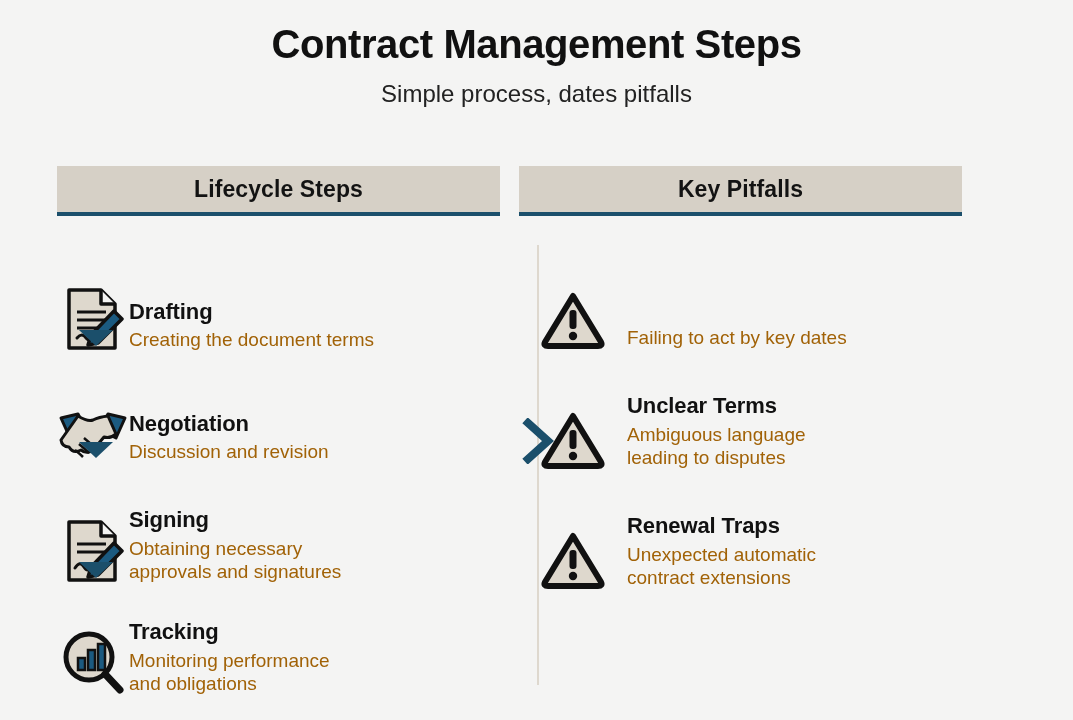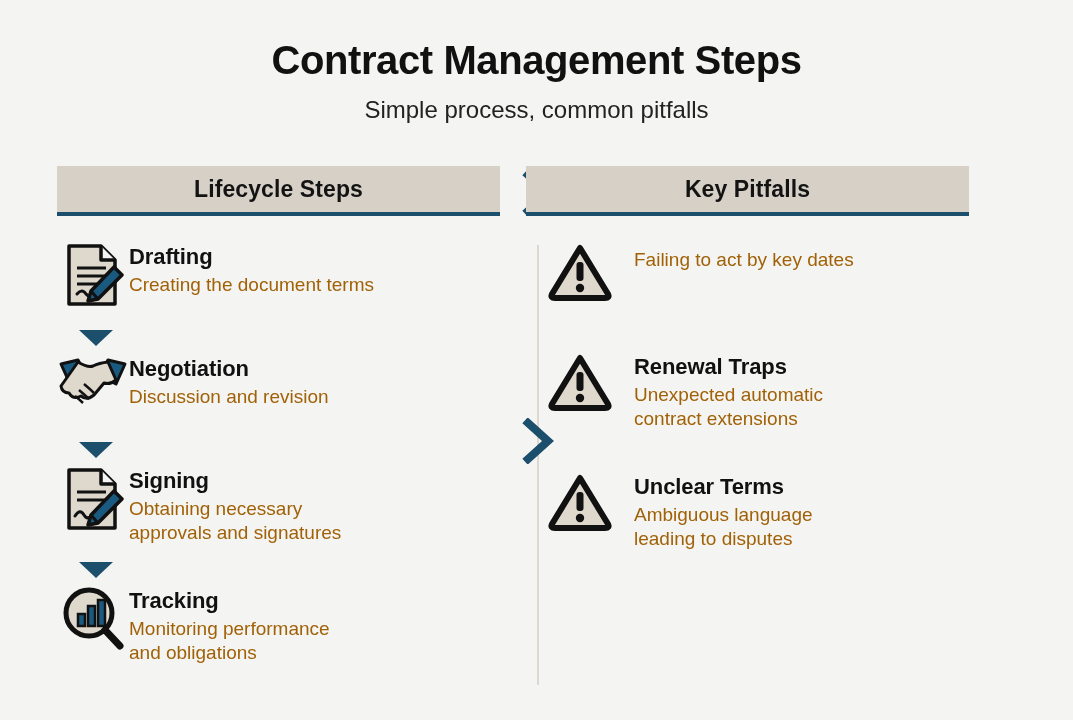--- a/index.html
+++ b/index.html
@@ -8,21 +8,21 @@
     width: 1073px;
     height: 720px;
     background: #f4f4f3;
     font-family: "Liberation Sans", sans-serif;
     color: #1a1a1a;
     overflow: hidden;
     position: relative;
   }
 
   
-  .title-block { text-align: center; padding-top: 38px; }
+  .title-block { text-align: center; padding-top: 22px; }
 
   .main-title {
     font-size: 40px;
     font-weight: bold;
     letter-spacing: -0.4px;
     color: #111111;
     line-height: 1.1;
   }
 
   .subtitle {
@@ -33,21 +33,20 @@
   }
 
   
   .columns {
     position: absolute;
     top: 166px;
     left: 0;
     width: 1073px;
     display: flex;
     align-items: flex-start;
-    gap: 7px;
   }
 
   .column { width: 443px; }
   .column-left  { margin-left: 57px; }
   .column-right { margin-left: 19px; }
 
   
   .section-header {
     height: 50px;
     background: #d6d0c6;
@@ -90,21 +89,21 @@
     width: 2px;
     height: 440px;
     background: #ded8ce;
   }
 
   
   .items { margin-top: 24px; }
 
   .item {
     display: flex;
-    align-items: flex-start;
+    align-items: flex-end;
     position: relative;
   }
 
   .item-icon {
     width: 72px;
     min-width: 72px;
     display: flex;
     justify-content: center;
     padding-top: 2px;
   }
@@ -147,21 +146,21 @@
     border-left: 17px solid transparent;
     border-right: 17px solid transparent;
     border-top: 16px solid #1b4f6b;
   }
 </style>
 </head>
 <body>
 
 <div class="title-block">
   <div class="main-title">Contract Management Steps</div>
-  <div class="subtitle">Simple process, common pitfalls</div>
+  <div class="subtitle">Simple process, dates pitfalls</div>
 </div>
 
 <div class="center-divider"></div>
 
 <div class="chevron-top">
   <svg width="36" height="46" viewBox="0 0 36 46">
     <path d="M8 5 L28 23 L8 41" fill="none" stroke="#1b4f6b" stroke-width="8" stroke-linecap="square" stroke-linejoin="miter"></path>
   </svg>
 </div>
 
@@ -286,38 +285,38 @@
 
       <div class="item">
         <div class="item-icon">
           <svg width="66" height="60" viewBox="0 0 66 60">
             <path d="M33 6 L61 52 Q63 56 58 56 H8 Q3 56 5 52 Z" fill="#ded8cd" stroke="#111" stroke-width="6" stroke-linejoin="round"></path>
             <rect x="29.5" y="20" width="7" height="19" rx="3" fill="#111"></rect>
             <circle cx="33" cy="46" r="4.2" fill="#111"></circle>
           </svg>
         </div>
         <div class="item-text">
-          <div class="item-title">Renewal Traps</div>
-          <div class="item-desc">Unexpected automatic
-contract extensions</div>
+          <div class="item-title">Unclear Terms</div>
+          <div class="item-desc">Ambiguous language
+leading to disputes</div>
         </div>
       </div>
 
       <div class="item">
         <div class="item-icon">
           <svg width="66" height="60" viewBox="0 0 66 60">
             <path d="M33 6 L61 52 Q63 56 58 56 H8 Q3 56 5 52 Z" fill="#ded8cd" stroke="#111" stroke-width="6" stroke-linejoin="round"></path>
             <rect x="29.5" y="20" width="7" height="19" rx="3" fill="#111"></rect>
             <circle cx="33" cy="46" r="4.2" fill="#111"></circle>
           </svg>
         </div>
         <div class="item-text">
-          <div class="item-title">Unclear Terms</div>
-          <div class="item-desc">Ambiguous language
-leading to disputes</div>
+          <div class="item-title">Renewal Traps</div>
+          <div class="item-desc">Unexpected automatic
+contract extensions</div>
         </div>
       </div>
 
 
     </div>
   </div>
 
 </div>
 
 </body></html>

